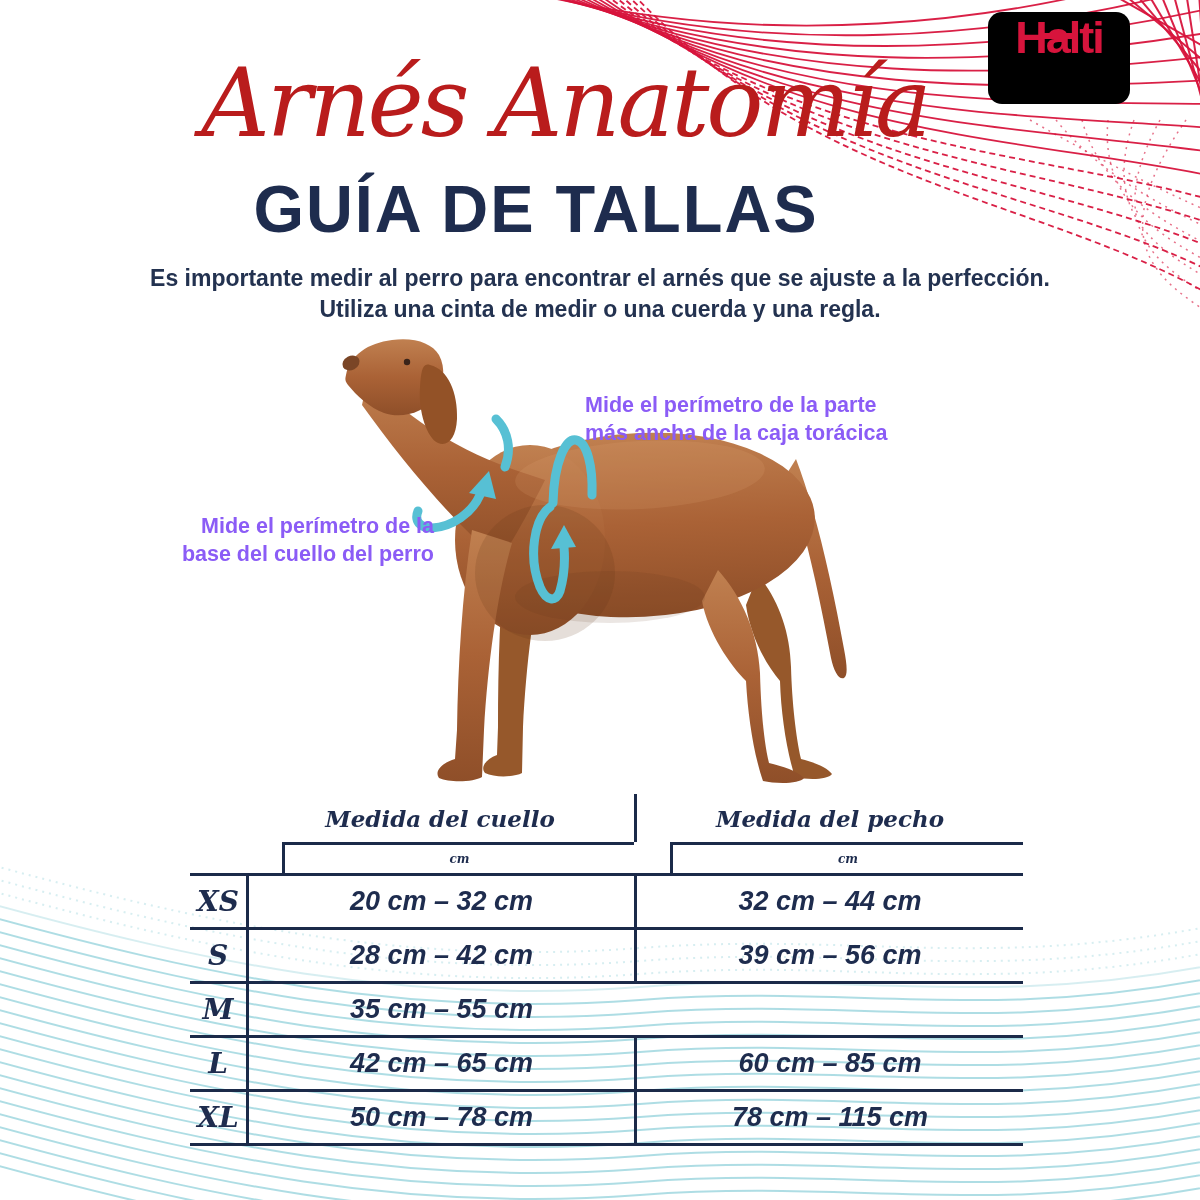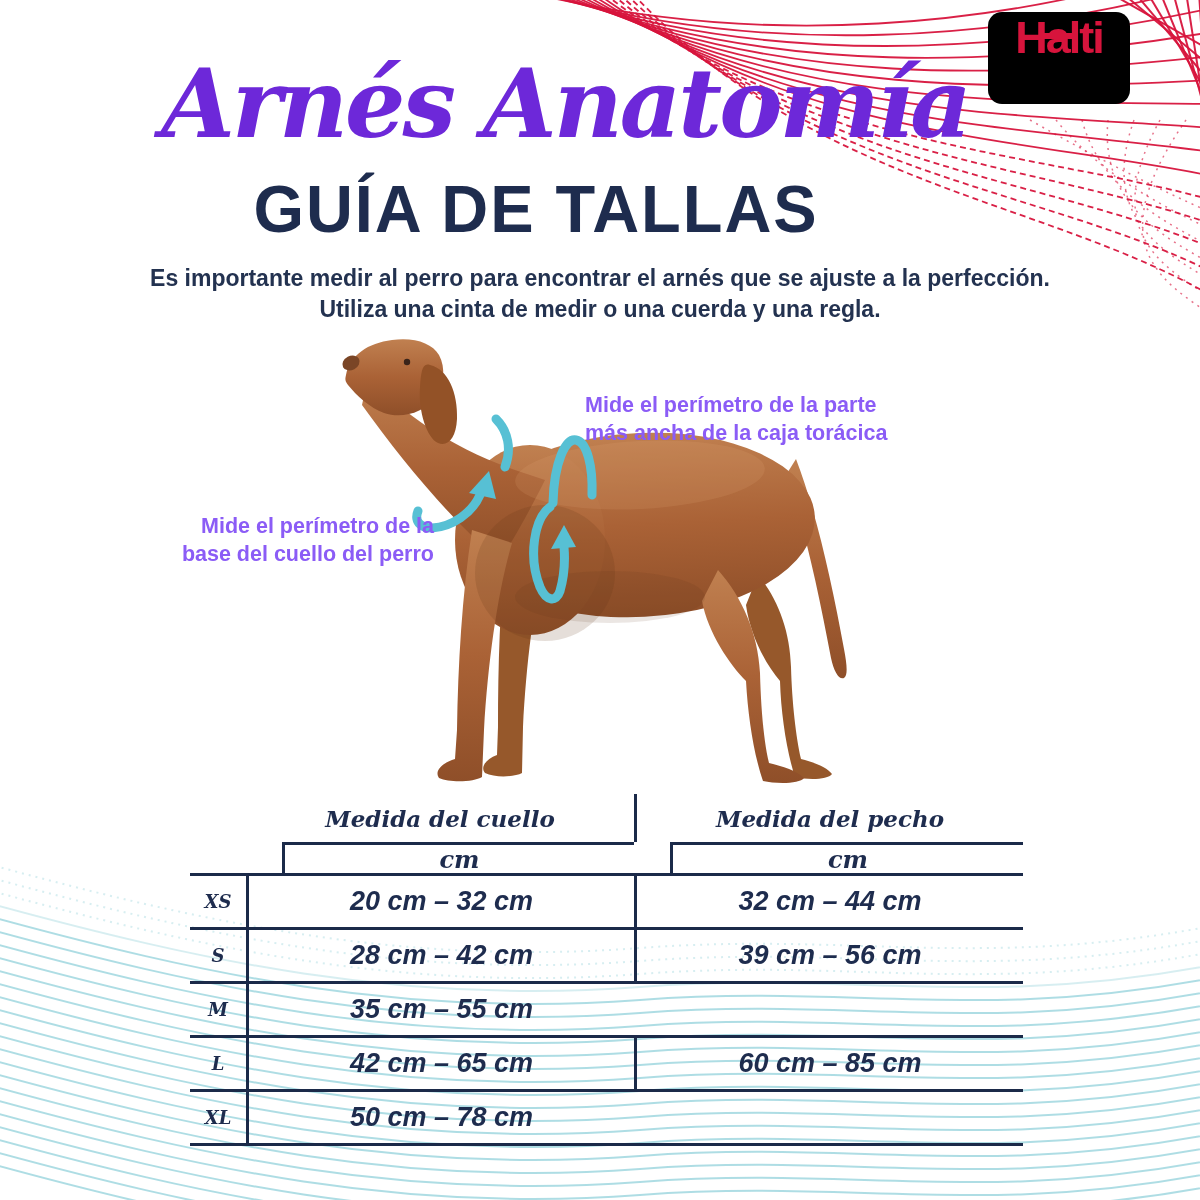--- a/index.html
+++ b/index.html
@@ -13,48 +13,48 @@
 
   
   .logo-box{left:988px;top:12px;width:142px;height:92px;background:#000000;border-radius:14px;
             z-index:3;display:flex;align-items:flex-start;justify-content:center;}
   .logo-text{color:#d7143c;font-weight:700;font-size:45px;letter-spacing:-2px;
              font-family:"Liberation Sans",sans-serif;position:relative;}
   .logo-bar{position:absolute;left:54px;top:21px;width:33px;height:6px;background:#d7143c;}
 
   
   .script-title{left:0;top:48px;width:1130px;text-align:center;z-index:2;
-      font-family:"DejaVu Serif",serif;font-style:italic;font-weight:700;
-      font-size:95px;color:#6d28d9;letter-spacing:-3px;}
+      font-family:"DejaVu Serif",serif;font-style:italic;font-weight:400;
+      font-size:95px;color:#b91c1c;letter-spacing:-3px;}
   .main-title{left:0;top:170px;width:1072px;text-align:center;z-index:2;
       font-weight:700;font-size:67px;letter-spacing:2px;color:#1e2c4e;
       transform:scaleX(.97);transform-origin:center;}
   .intro{left:0;top:263px;width:1200px;text-align:center;z-index:2;
       font-size:23px;font-weight:700;color:#233250;line-height:31px;}
 
   
   .note{z-index:4;font-size:21.5px;font-weight:600;color:#8b5cf6;line-height:28px;}
   .note-chest{left:585px;top:391px;width:330px;text-align:left;}
   .note-neck{left:148px;top:512px;width:286px;text-align:right;}
 
   #dog-svg{left:310px;top:335px;width:580px;height:460px;z-index:2;}
 
   
   .size-table{left:190px;top:794px;width:833px;z-index:2;color:#1e2c4e;
       border-bottom:3px solid #1b2a49;}
   .tr{display:grid;grid-template-columns:56px 388px 389px;}
   .cell{display:flex;align-items:center;justify-content:center;box-sizing:border-box;font-style:italic;}
   .tr.head .cell{height:48px;font-family:"DejaVu Serif",serif;font-weight:700;font-size:23px;}
   .tr.head .c3{border-left:3px solid #1b2a49;}
-  .tr.units .cell{height:31px;font-family:"DejaVu Serif",serif;font-weight:700;font-size:24px;margin-left:36px;}
+  .tr.units .cell{height:31px;font-family:"DejaVu Serif",serif;font-weight:700;font-size:12px;margin-left:36px;}
   .tr.units .c2{border-top:3px solid #1b2a49;border-left:3px solid #1b2a49;}
   .tr.units .c3{border-top:3px solid #1b2a49;border-left:3px solid #1b2a49;}
   .tr.size{border-top:3px solid #1b2a49;}
   .tr.size .cell{height:51px;}
-  .tr.size .c1{font-family:"DejaVu Serif",serif;font-weight:700;font-size:18px;}
+  .tr.size .c1{font-family:"DejaVu Serif",serif;font-weight:700;font-size:28px;}
   .tr.size .c2,.tr.size .c3{font-weight:700;font-size:27px;border-left:3px solid #1b2a49;}
 </style>
 </head>
 <body>
 
 <svg id="red-waves" class="abs" viewBox="0 0 1200 360" xmlns="http://www.w3.org/2000/svg">
     <path d="M 535,-6 C 760,48 1000,30 1212,-40" stroke="#d7143c" stroke-width="1.8" fill="none" stroke-opacity="0.95"></path>
     <path d="M 542,-6 C 764,58 1003,42 1212,-16" stroke="#d7143c" stroke-width="1.8" fill="none" stroke-opacity="0.95"></path>
     <path d="M 549,-6 C 768,68 1006,54 1212,8" stroke="#d7143c" stroke-width="1.8" fill="none" stroke-opacity="0.95"></path>
     <path d="M 556,-6 C 772,78 1009,66 1212,32" stroke="#d7143c" stroke-width="1.8" fill="none" stroke-opacity="0.95"></path>
@@ -210,15 +210,16 @@
 
   <div class="tr size">
     <div class="cell c1">L</div>
     <div class="cell c2">42 cm – 65 cm</div>
     <div class="cell c3">60 cm – 85 cm</div>
   </div>
 
   <div class="tr size">
     <div class="cell c1">XL</div>
     <div class="cell c2">50 cm – 78 cm</div>
+    <div class="cell c3">78 cm – 115 cm</div>
   </div>
 </div>
 </div>
 
 </body></html>

